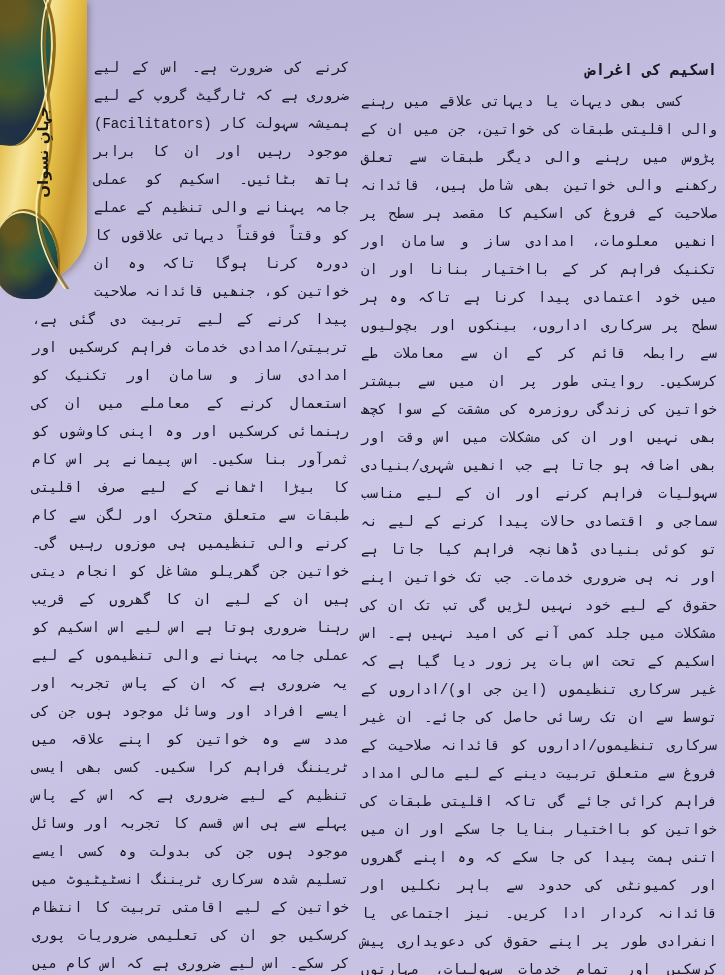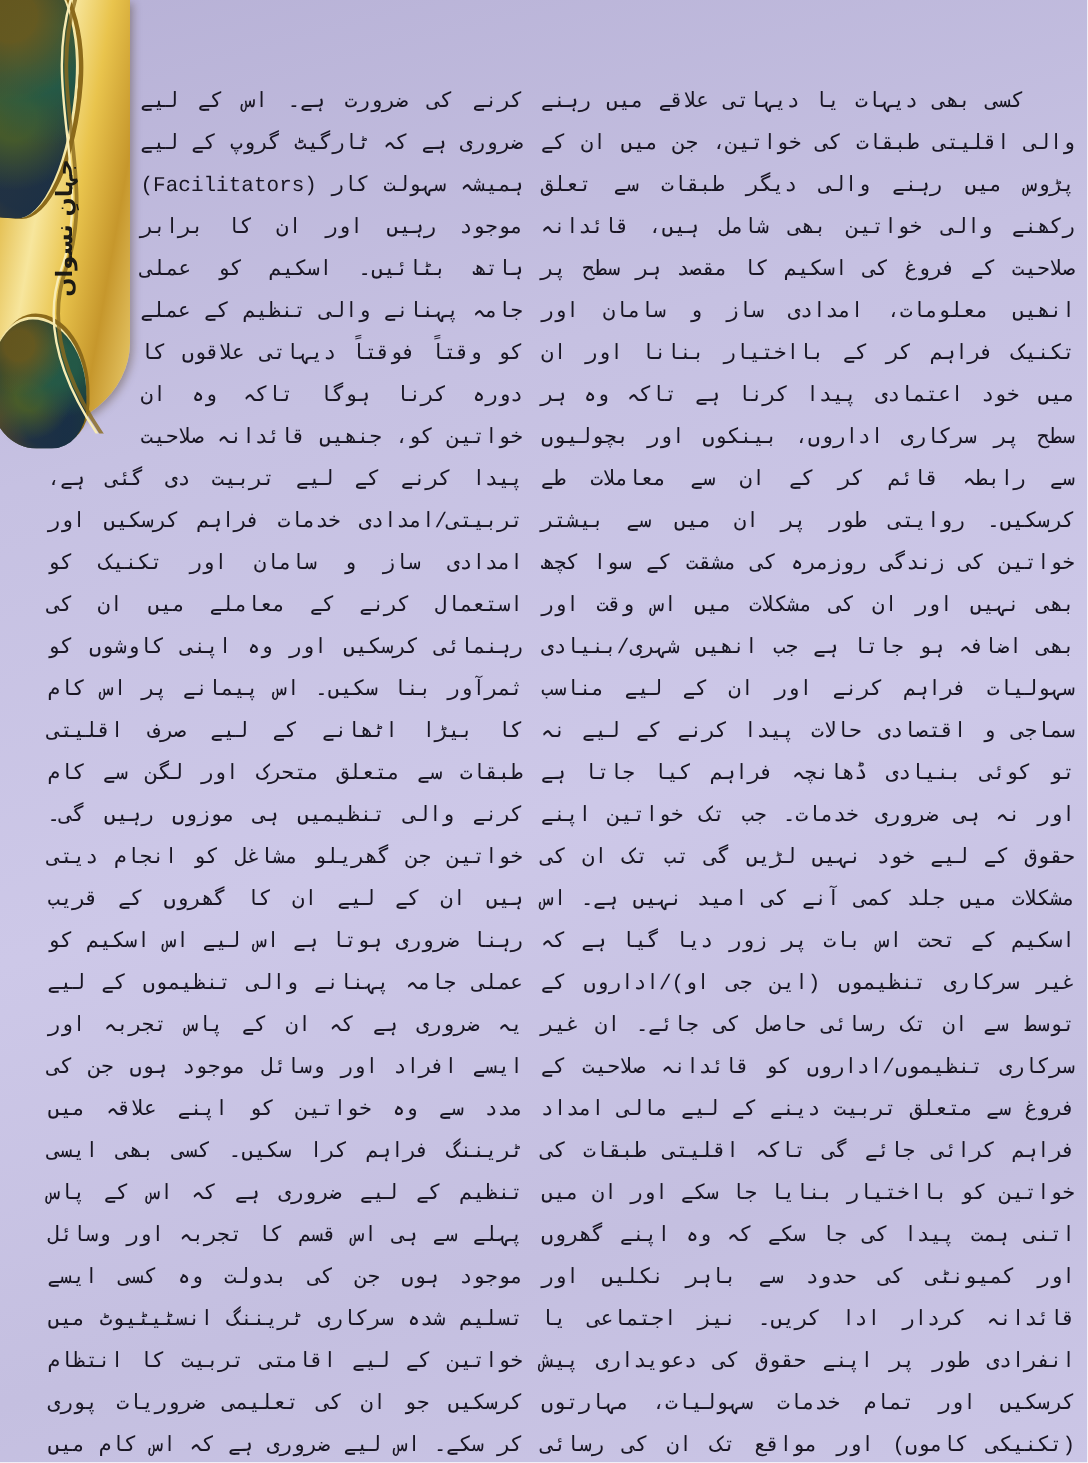--- a/index.html
+++ b/index.html
@@ -56,20 +56,21 @@
     <svg class="sidebar-curve" width="87" height="289" viewBox="0 0 87 289">
       <path d="M52 -5 C 30 60, 66 120, 44 180 C 30 220, 48 260, 70 292" fill="none" stroke="#8a6a1e" stroke-width="2.5" opacity=".8"></path>
       <path d="M49 -5 C 27 60, 63 120, 41 180 C 27 220, 45 260, 67 292" fill="none" stroke="#f8ecb4" stroke-width="1.6"></path>
     </svg>
     <div class="sidebar-label">جہانِ نسواں</div>
   </div>
 
   <div class="content">
 
     <div class="col col-right">
+      <div class="h">اسکیم کی اغراض</div>
       <p class="para indent">کسی بھی دیہات یا دیہاتی علاقے میں رہنے والی اقلیتی طبقات کی خواتین، جن میں ان کے پڑوس میں رہنے والی دیگر طبقات سے تعلق رکھنے والی خواتین بھی شامل ہیں، قائدانہ صلاحیت کے فروغ کی اسکیم کا مقصد ہر سطح پر انھیں معلومات، امدادی ساز و سامان اور تکنیک فراہم کر کے بااختیار بنانا اور ان میں خود اعتمادی پیدا کرنا ہے تاکہ وہ ہر سطح پر سرکاری اداروں، بینکوں اور بچولیوں سے رابطہ قائم کر کے ان سے معاملات طے کرسکیں۔ روایتی طور پر ان میں سے بیشتر خواتین کی زندگی روزمرہ کی مشقت کے سوا کچھ بھی نہیں اور ان کی مشکلات میں اس وقت اور بھی اضافہ ہو جاتا ہے جب انھیں شہری/بنیادی سہولیات فراہم کرنے اور ان کے لیے مناسب سماجی و اقتصادی حالات پیدا کرنے کے لیے نہ تو کوئی بنیادی ڈھانچہ فراہم کیا جاتا ہے اور نہ ہی ضروری خدمات۔ جب تک خواتین اپنے حقوق کے لیے خود نہیں لڑیں گی تب تک ان کی مشکلات میں جلد کمی آنے کی امید نہیں ہے۔ اس اسکیم کے تحت اس بات پر زور دیا گیا ہے کہ غیر سرکاری تنظیموں (این جی او)/اداروں کے توسط سے ان تک رسائی حاصل کی جائے۔ ان غیر سرکاری تنظیموں/اداروں کو قائدانہ صلاحیت کے فروغ سے متعلق تربیت دینے کے لیے مالی امداد فراہم کرائی جائے گی تاکہ اقلیتی طبقات کی خواتین کو بااختیار بنایا جا سکے اور ان میں اتنی ہمت پیدا کی جا سکے کہ وہ اپنے گھروں اور کمیونٹی کی حدود سے باہر نکلیں اور قائدانہ کردار ادا کریں۔ نیز اجتماعی یا انفرادی طور پر اپنے حقوق کی دعویداری پیش کرسکیں اور تمام خدمات سہولیات، مہارتوں (تکنیکی کاموں) اور مواقع تک ان کی رسائی ہو۔ اس کے علاوہ وہ اپنی زندگی اور حالات زندگی کو بہتر بنانے کے لیے ملک کی ترقی کے باعث آئی خوشحالی میں برابر کا شریک ہونے کا دعویٰ پیش کرسکیں۔</p>
 
     </div>
 
     <div class="col col-left">
       <div class="side-spacer"></div>
       <p class="para">کرنے کی ضرورت ہے۔ اس کے لیے ضروری ہے کہ ٹارگیٹ گروپ کے لیے ہمیشہ سہولت کار (Facilitators) موجود رہیں اور ان کا برابر ہاتھ بٹائیں۔ اسکیم کو عملی جامہ پہنانے والی تنظیم کے عملے کو وقتاً فوقتاً دیہاتی علاقوں کا دورہ کرنا ہوگا تاکہ وہ ان خواتین کو، جنھیں قائدانہ صلاحیت پیدا کرنے کے لیے تربیت دی گئی ہے، تربیتی/امدادی خدمات فراہم کرسکیں اور امدادی ساز و سامان اور تکنیک کو استعمال کرنے کے معاملے میں ان کی رہنمائی کرسکیں اور وہ اپنی کاوشوں کو ثمرآور بنا سکیں۔ اس پیمانے پر اس کام کا بیڑا اٹھانے کے لیے صرف اقلیتی طبقات سے متعلق متحرک اور لگن سے کام کرنے والی تنظیمیں ہی موزوں رہیں گی۔ خواتین جن گھریلو مشاغل کو انجام دیتی ہیں ان کے لیے ان کا گھروں کے قریب رہنا ضروری ہوتا ہے اس لیے اس اسکیم کو عملی جامہ پہنانے والی تنظیموں کے لیے یہ ضروری ہے کہ ان کے پاس تجربہ اور ایسے افراد اور وسائل موجود ہوں جن کی مدد سے وہ خواتین کو اپنے علاقہ میں ٹریننگ فراہم کرا سکیں۔ کسی بھی ایسی تنظیم کے لیے ضروری ہے کہ اس کے پاس پہلے سے ہی اس قسم کا تجربہ اور وسائل موجود ہوں جن کی بدولت وہ کسی ایسے تسلیم شدہ سرکاری ٹریننگ انسٹیٹیوٹ میں خواتین کے لیے اقامتی تربیت کا انتظام کرسکیں جو ان کی تعلیمی ضروریات پوری کر سکے۔ اس لیے ضروری ہے کہ اس کام میں صرف انہی متحرک اور لگن سے کام کرنے والی تنظیموں کو اہل شرکت سمجھا جائے جن کی متعلقہ طبقات تک رسائی ہو اور ان کے پاس ضروری وسائل و افرادی قوت ہو تاکہ وہ دیہاتوں/علاقوں میں خواتین کو اس قسم کی تربیت دے سکیں اور کسی تسلیم شدہ سرکاری تربیتی ادارے میں ان کے لیے اقامتی تربیتی کورس کا انتظام کرسکیں۔</p>
 
     </div>
 

